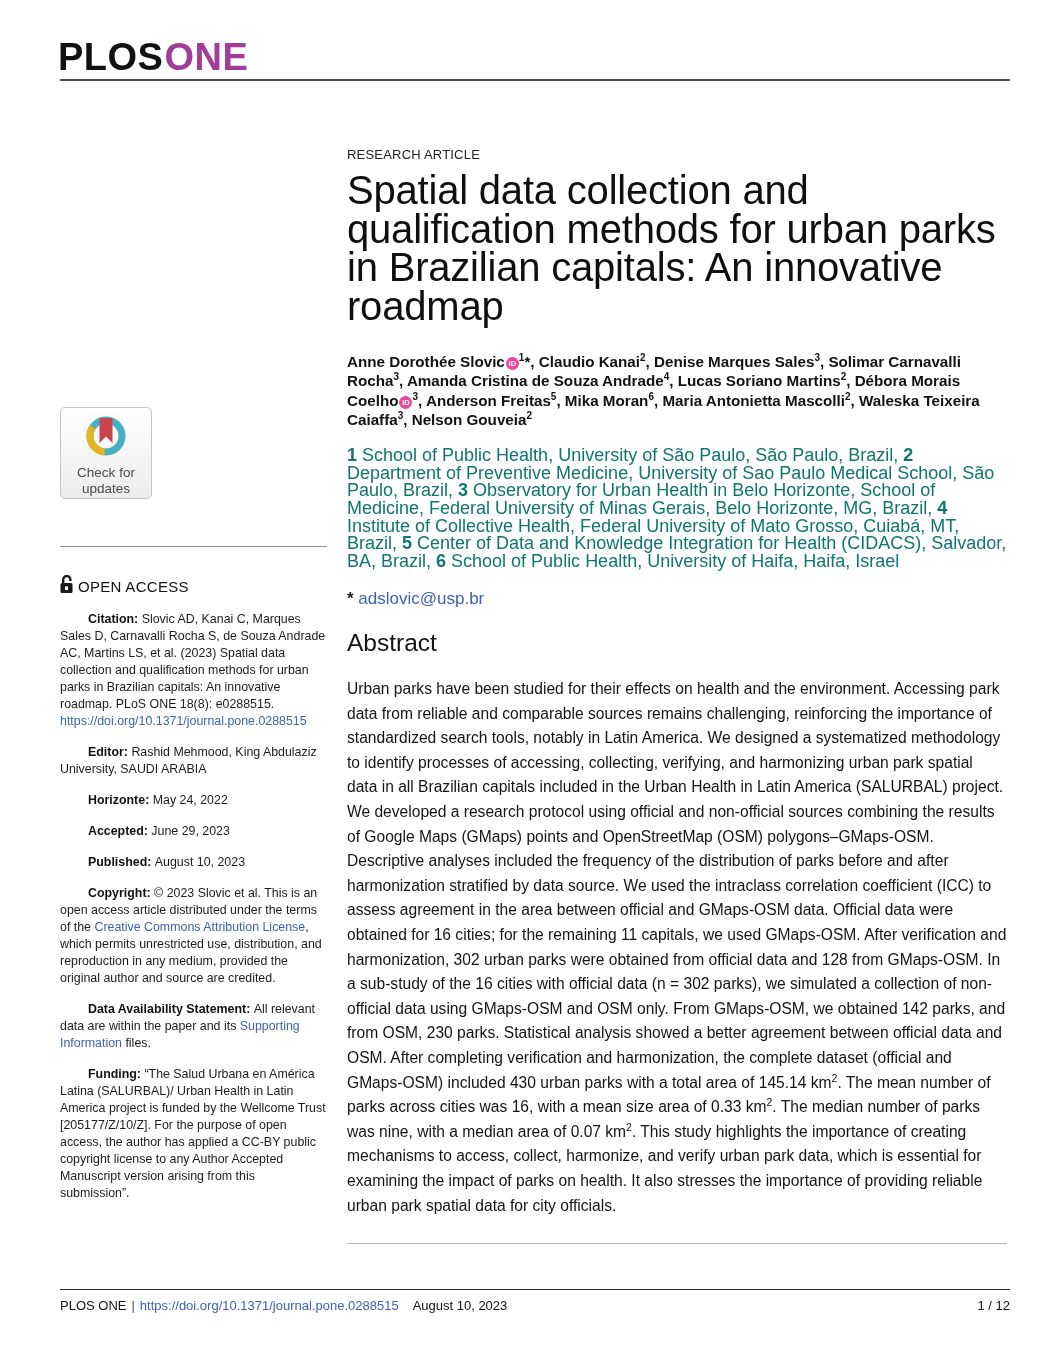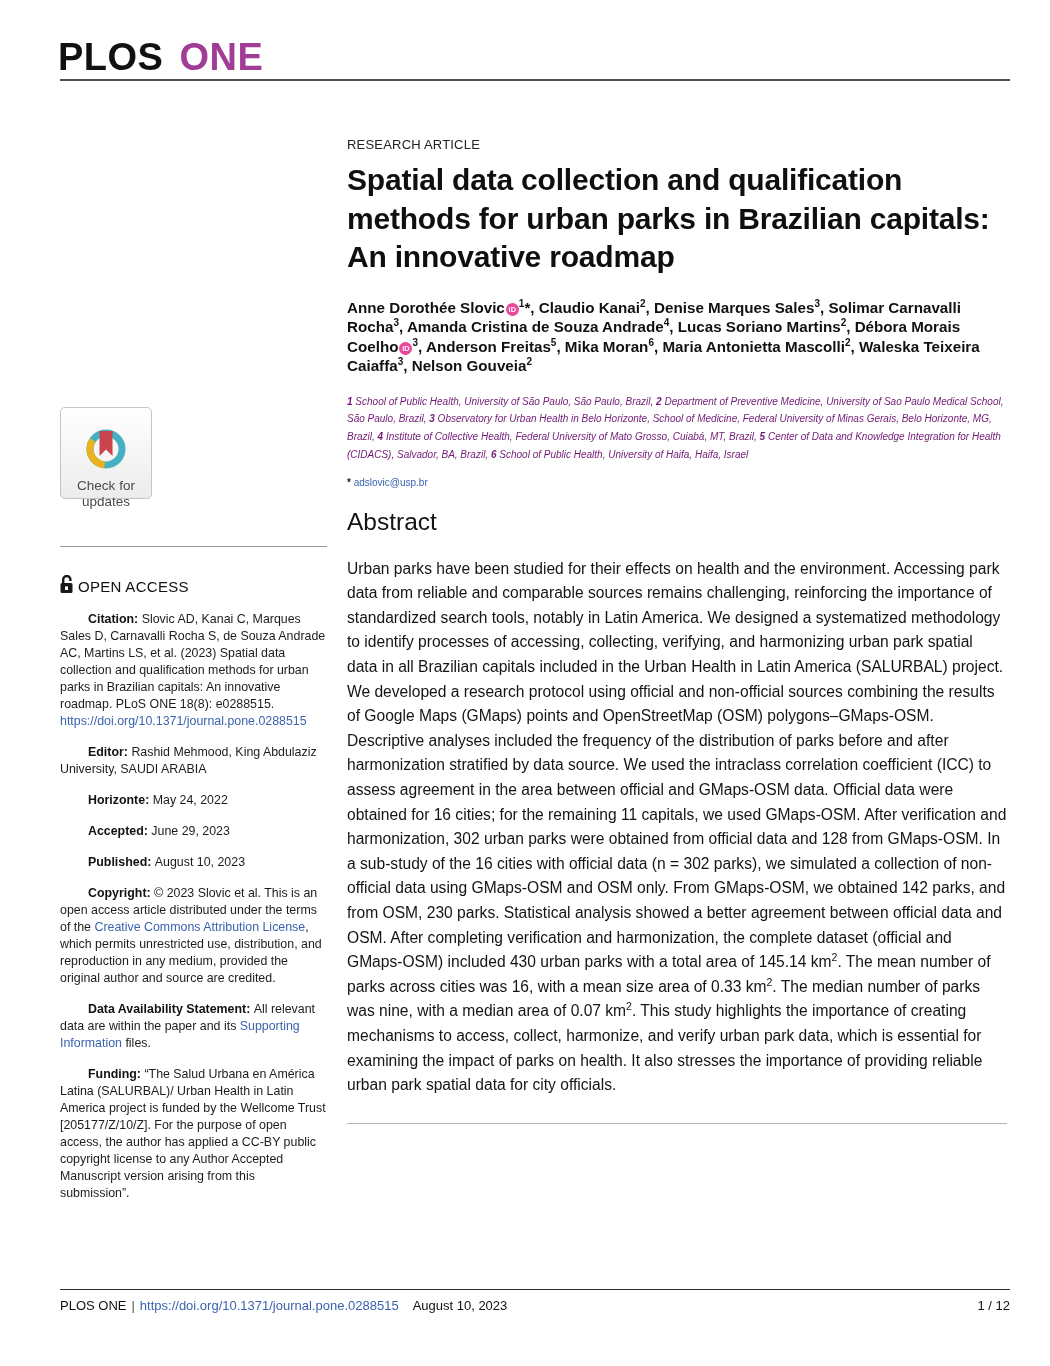--- a/index.html
+++ b/index.html
@@ -3,48 +3,48 @@
 <meta charset="utf-8">
 <style>
   html,body{margin:0;padding:0;background:#ffffff;}
   .page{
     position:relative;width:1050px;height:1366px;background:#fff;
     font-family:"Liberation Sans",sans-serif;color:#1a1a1a;overflow:hidden;
   }
   
   .logo{position:absolute;left:58px;top:36px;font-size:38px;font-weight:700;letter-spacing:.5px;}
   .logo .plos{color:#111;}
-  .logo .one{color:#a23d97;margin-left:16px;}
+  .logo .one{color:#a23d97;margin-left:1px;}
   .header-rule{position:absolute;left:60px;top:79px;width:950px;height:0;border-top:2px solid #4d4d4d;}
   
   .sidebar{position:absolute;left:60px;top:407px;width:267px;font-size:12.4px;line-height:17px;color:#1c1c1c;}
   .badge{
     width:92px;height:92px;box-sizing:border-box;border:1px solid #c4c4c4;border-radius:5px;
     background:linear-gradient(#ffffff,#ececec);
-    display:flex;flex-direction:column;align-items:center;padding-top:18px;cursor:pointer;
+    display:flex;flex-direction:column;align-items:center;padding-top:5px;cursor:pointer;
   }
   .badge-label{font-size:13.5px;line-height:15.5px;color:#4a4a4a;text-align:center;margin-top:1px;}
   .sidebar-rule{border:none;border-top:1px solid #999;margin:47px 0 0 0;}
   .open-access{display:flex;align-items:center;gap:2px;font-size:15px;letter-spacing:.3px;margin-top:28px;color:#111;}
   .block{margin-top:14px;}
   .block b{font-weight:700;color:#111;margin-left:28px;}
   a.link{color:#3c63af;text-decoration:none;cursor:pointer;}
   
-  .main{position:absolute;left:347px;top:137px;width:660px;}
+  .main{position:absolute;left:347px;top:147px;width:660px;}
   .kicker{font-size:13px;letter-spacing:.2px;color:#222;}
-  .title{font-size:30px;line-height:38.5px;font-weight:700;letter-spacing:-.2px;color:#0f0f0f;margin-top:9px;}
+  .title{font-size:40px;line-height:38.5px;font-weight:400;letter-spacing:-.2px;color:#0f0f0f;margin-top:9px;}
   .authors{margin-top:21px;font-size:15.2px;line-height:19.5px;font-weight:700;color:#111;}
   .authors sup{font-size:10px;line-height:0;}
   .orcid{
     display:inline-block;width:13px;height:13px;border-radius:50%;background:#ec4899;color:#fff;
     font-size:7.5px;font-weight:700;text-align:center;line-height:13px;vertical-align:1px;margin-left:1px;cursor:pointer;
   }
-  .affils{margin-top:17px;font-size:10px;line-height:17.7px;color:#701a75;font-style:italic;}
+  .affils{margin-top:17px;font-size:18px;line-height:17.7px;color:#0f766e;}
   .affils b{font-weight:700;}
-  .correspondence{margin-top:14px;font-size:10px;}
+  .correspondence{margin-top:14px;font-size:17px;}
   .correspondence b{font-weight:700;}
   .abstract-title{margin-top:20px;font-size:24.5px;font-weight:400;color:#141414;}
   .abstract-body{margin-top:19px;font-size:15.6px;line-height:24.6px;color:#141414;}
   .abstract-body sup{font-size:10.5px;line-height:0;}
   .section-rule{border:none;border-top:1px solid #b5b5b5;margin:25px 0 0 0;}
   
   .footer-rule{position:absolute;left:60px;top:1289px;width:950px;border-top:1.5px solid #2b2b2b;}
   .footer{position:absolute;left:60px;top:1298px;width:950px;font-size:13px;color:#111;display:flex;align-items:baseline;}
   .footer .sep{margin:0 5px;color:#555;}
   .footer .date{margin-left:14px;}

